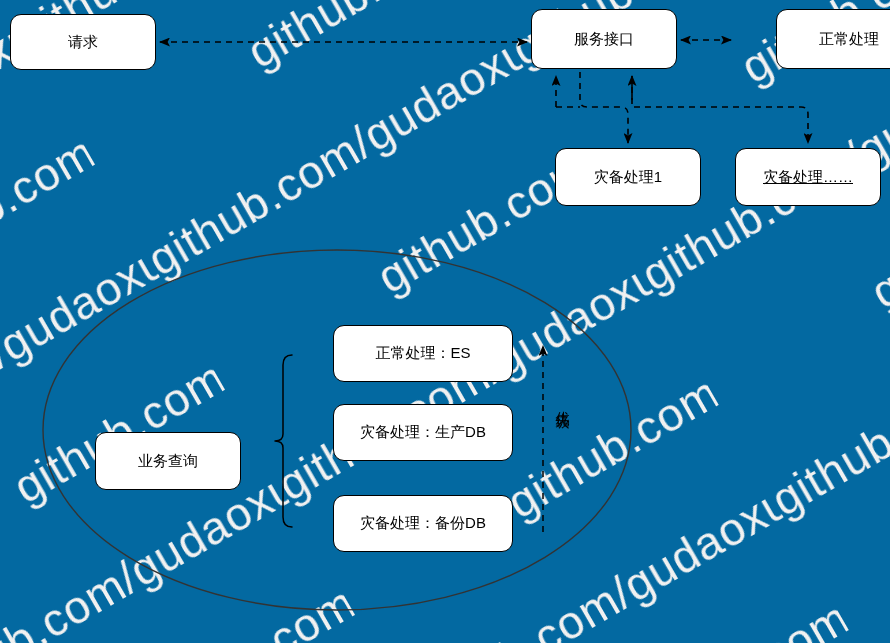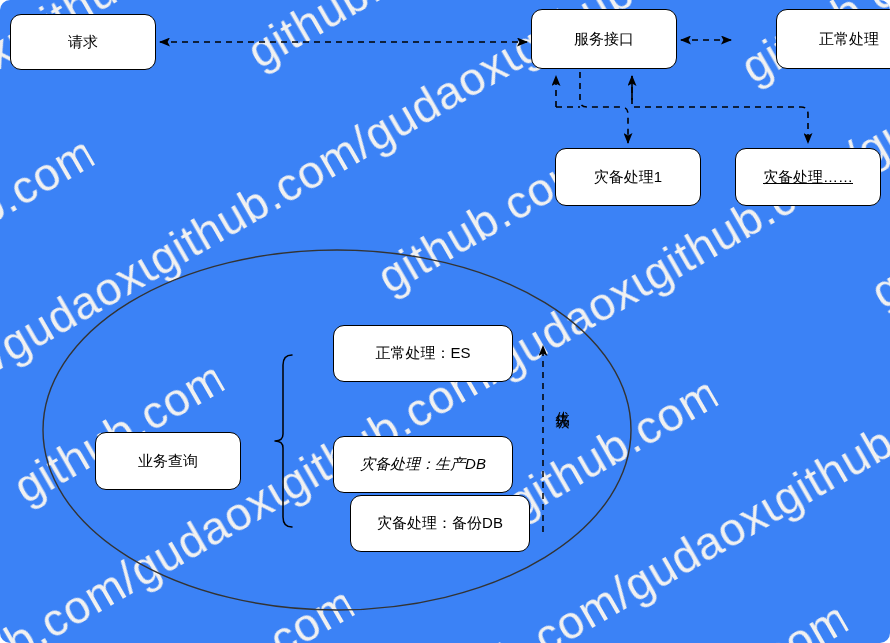--- a/index.html
+++ b/index.html
@@ -8,23 +8,22 @@
     padding: 0;
     background: #ffffff;
   }
   body {
     font-family: "Liberation Sans", "DejaVu Sans", sans-serif;
   }
   #canvas {
     position: relative;
     width: 890px;
     height: 643px;
-    background: #3b82f6;
+    background: #0369a1;
     overflow: hidden;
-    border-radius: 10px;
   }
   #wm, #edges, #nodes {
     position: absolute;
     left: 0;
     top: 0;
     width: 890px;
     height: 643px;
   }
   #wm { z-index: 0; }
   #edges { z-index: 1; }
@@ -141,24 +140,24 @@
     </div>
 
     <div class="node" style="left:95px; top:432px; width:146px; height:58px;">
       <span class="node-label">业务查询</span>
     </div>
 
     <div class="node" style="left:333px; top:325px; width:180px; height:57px;">
       <span class="node-label">正常处理：ES</span>
     </div>
 
-    <div class="node" style="left:333px; top:436px; width:180px; height:57px;font-style:italic;">
+    <div class="node" style="left:333px; top:404px; width:180px; height:57px;">
       <span class="node-label">灾备处理：生产DB</span>
     </div>
 
-    <div class="node" style="left:350px; top:495px; width:180px; height:57px;justify-content:center;">
+    <div class="node" style="left:333px; top:495px; width:180px; height:57px;justify-content:center;">
       <span class="node-label">灾备处理：备份DB</span>
     </div>
 
     <div class="priority-label" style="left:554px; top:400px;">优先级</div>
 
   </div>
 </div>
 
 </body></html>

